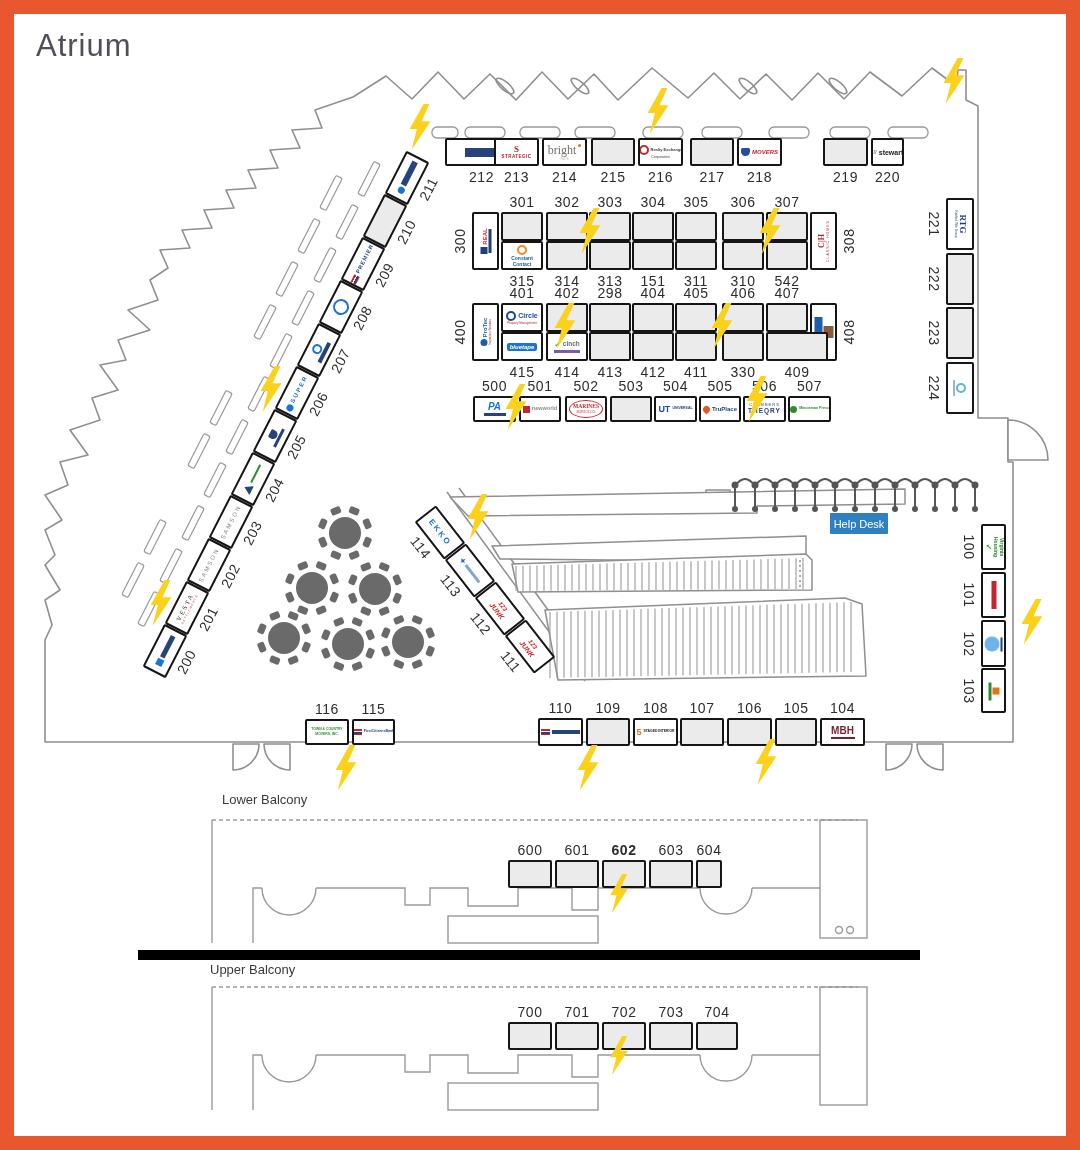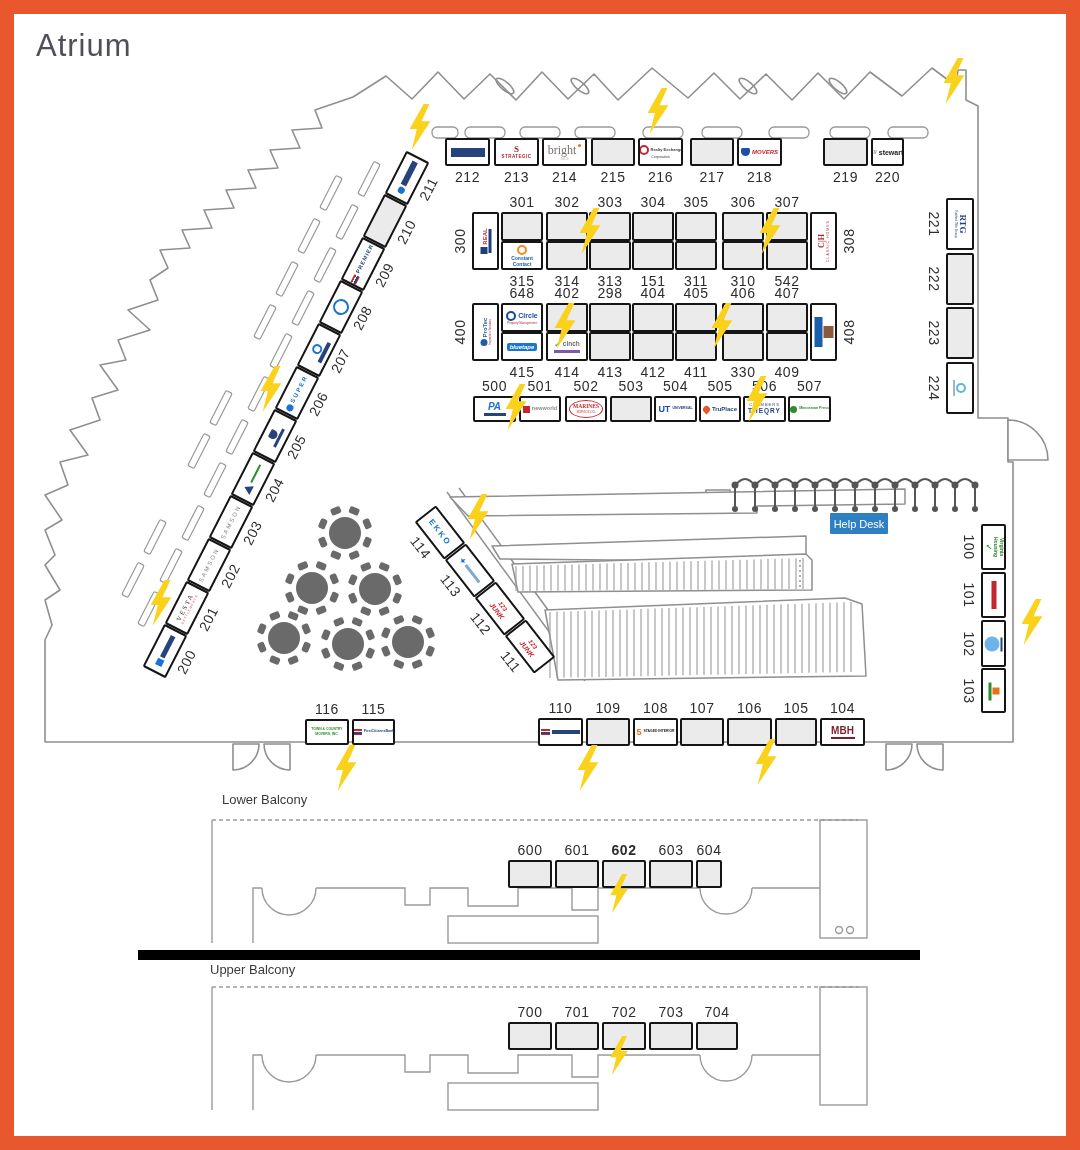--- a/index.html
+++ b/index.html
@@ -318,21 +318,21 @@
           <line x1="851" y1="602.0331125827814" x2="851" y2="672.0198675496689" stroke="#9A9A9A" stroke-width="1.1"></line>
         </g>
   </svg>
 
   <div class="title">Atrium</div>
   <div class="ballabel" style="left:222px;top:792px;">Lower Balcony</div>
   <div class="ballabel" style="left:210px;top:962px;">Upper Balcony</div>
   <div class="helpdesk">Help Desk</div>
 
   <div id="booths">
-        <div class="booth haslogo" style="left: 445px; top: 138px; width: 45px; height: 28px;">
+        <div class="booth haslogo" style="left: 445px; top: 138px; width: 45px; height: 28px; padding-left: 28px;">
           <div class="bbox">
             <div class="logo">
               <div class="lrow">
                 <span style="font-size: 5px; background: rgb(38, 67, 124); display: inline-block; width: 34px; height: 9px;"></span>
               </div>
             </div>
           </div>
           <div class="num num-b">212</div>
         </div>
         <div class="booth haslogo" title="Strategic" style="left: 494px; top: 138px; width: 45px; height: 28px;">
@@ -524,21 +524,21 @@
             <div class="logo">
               <div class="lrow">
                 <span class="mk mk-cyc" style="--mc: #16489C;"></span>
                 <span style="font-size: 7px; color: rgb(22, 72, 156); font-weight: 700;">Circle</span>
               </div>
               <div class="lrow">
                 <span style="font-size: 3px; color: rgb(195, 38, 46);">Property Management</span>
               </div>
             </div>
           </div>
-          <div class="num num-t">648</div>
+          <div class="num num-t">401</div>
         </div>
         <div class="booth" style="left: 546px; top: 303px; width: 42px; height: 29px;">
           <div class="bbox"></div>
           <div class="num num-t">402</div>
         </div>
         <div class="booth" style="left: 589px; top: 303px; width: 42px; height: 29px;">
           <div class="bbox"></div>
           <div class="num num-t">298</div>
         </div>
         <div class="booth" style="left: 632px; top: 303px; width: 42px; height: 29px;">
@@ -603,21 +603,21 @@
           <div class="num num-b">412</div>
         </div>
         <div class="booth" style="left: 675px; top: 332px; width: 42px; height: 29px;">
           <div class="bbox"></div>
           <div class="num num-b">411</div>
         </div>
         <div class="booth" style="left: 722px; top: 332px; width: 42px; height: 29px;">
           <div class="bbox"></div>
           <div class="num num-b">330</div>
         </div>
-        <div class="booth" style="left: 766px; top: 332px; width: 42px; height: 29px;">
+        <div class="booth" style="left: 766px; top: 332px; width: 42px; height: 29px; padding-left: 20px;">
           <div class="bbox"></div>
           <div class="num num-b">409</div>
         </div>
         <div class="booth haslogo" style="left: 473px; top: 396px; width: 43px; height: 26px;">
           <div class="bbox">
             <div class="logo">
               <div class="lrow">
                 <span style="font-size: 10px; color: rgb(27, 116, 209); font-weight: 700; font-style: italic;">PA</span>
               </div>
               <div class="lrow">

